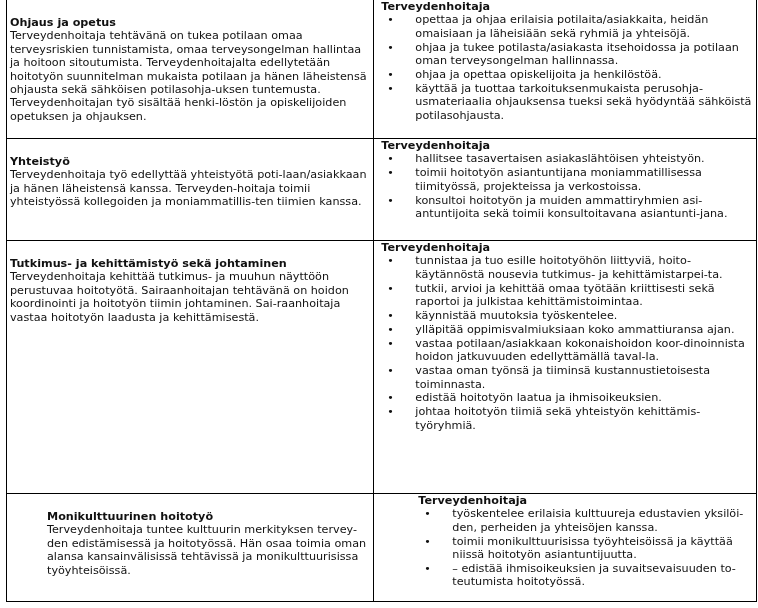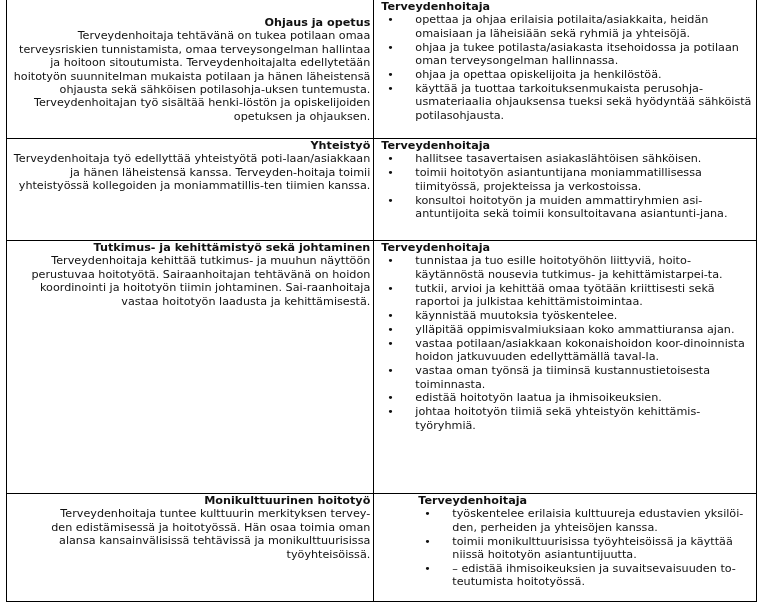--- a/index.html
+++ b/index.html
@@ -9,24 +9,24 @@
     border-collapse: collapse;
     font-family: "DejaVu Sans", sans-serif;
     font-size: 11.2px; line-height: 13.4px; color: #111;
   }
   .doc-table td {
     vertical-align: top;
     border: 1.5px solid #000;
     padding: 0 3px;
   }
   .doc-table tr:first-child td { border-top: none; }
-  .left-cell { width: 364px; text-align: right; }
+  .left-cell { width: 364px; }
   .right-cell { width: 376px; }
   .cell-title { font-weight: bold; display: block; margin-top: 16px; }
-  .row-2 .cell-title, .row-3 .cell-title, .row-4 .cell-title { margin-top: 0; }
+  .row-2 .cell-title, .row-3 .cell-title, .row-4 .cell-title { margin-top: 16px; }
   .role-label { display: block; margin-top: 0; padding-left: 4px; font-weight: bold; }
   .row-1 .role-label { margin-top: 0; }
   ul.bullets { list-style: none; margin: 0 0 1px 0; padding: 0; }
   ul.bullets li { position: relative; padding-left: 38px; margin-bottom: 0.5px; }
   ul.bullets li .bullet {
     position: absolute; left: 10px; top: 0; font-size: 11px;
   }
   .row-1 td { height: 138px; }
   .row-2 td { height: 101px; }
   .row-3 td { height: 252px; }
@@ -54,21 +54,21 @@
       </td>
     </tr>
     <tr class="row-2">
       <td class="left-cell">
         <span class="cell-title">Yhteistyö</span>
         <span class="body-text">Terveydenhoitaja työ edellyttää yhteistyötä poti-laan/asiakkaan ja hänen läheistensä kanssa. Terveyden-hoitaja toimii yhteistyössä kollegoiden ja moniammatillis-ten tiimien kanssa.</span>
       </td>
       <td class="right-cell">
         <span class="role-label">Terveydenhoitaja</span>
         <ul class="bullets">
-          <li><span class="bullet">•</span><span>hallitsee tasavertaisen asiakaslähtöisen sähköisen.</span></li>
+          <li><span class="bullet">•</span><span>hallitsee tasavertaisen asiakaslähtöisen yhteistyön.</span></li>
           <li><span class="bullet">•</span><span>toimii hoitotyön asiantuntijana moniammatillisessa tiimityössä, projekteissa ja verkostoissa.</span></li>
           <li><span class="bullet">•</span><span>konsultoi hoitotyön ja muiden ammattiryhmien asi-antuntijoita sekä toimii konsultoitavana asiantunti-jana.</span></li>
         </ul>
       </td>
     </tr>
     <tr class="row-3">
       <td class="left-cell">
         <span class="cell-title">Tutkimus- ja kehittämistyö sekä johtaminen</span>
         <span class="body-text">Terveydenhoitaja kehittää tutkimus- ja muuhun näyttöön perustuvaa hoitotyötä. Sairaanhoitajan tehtävänä on hoidon koordinointi ja hoitotyön tiimin johtaminen. Sai-raanhoitaja vastaa hoitotyön laadusta ja kehittämisestä.</span>
       </td>

